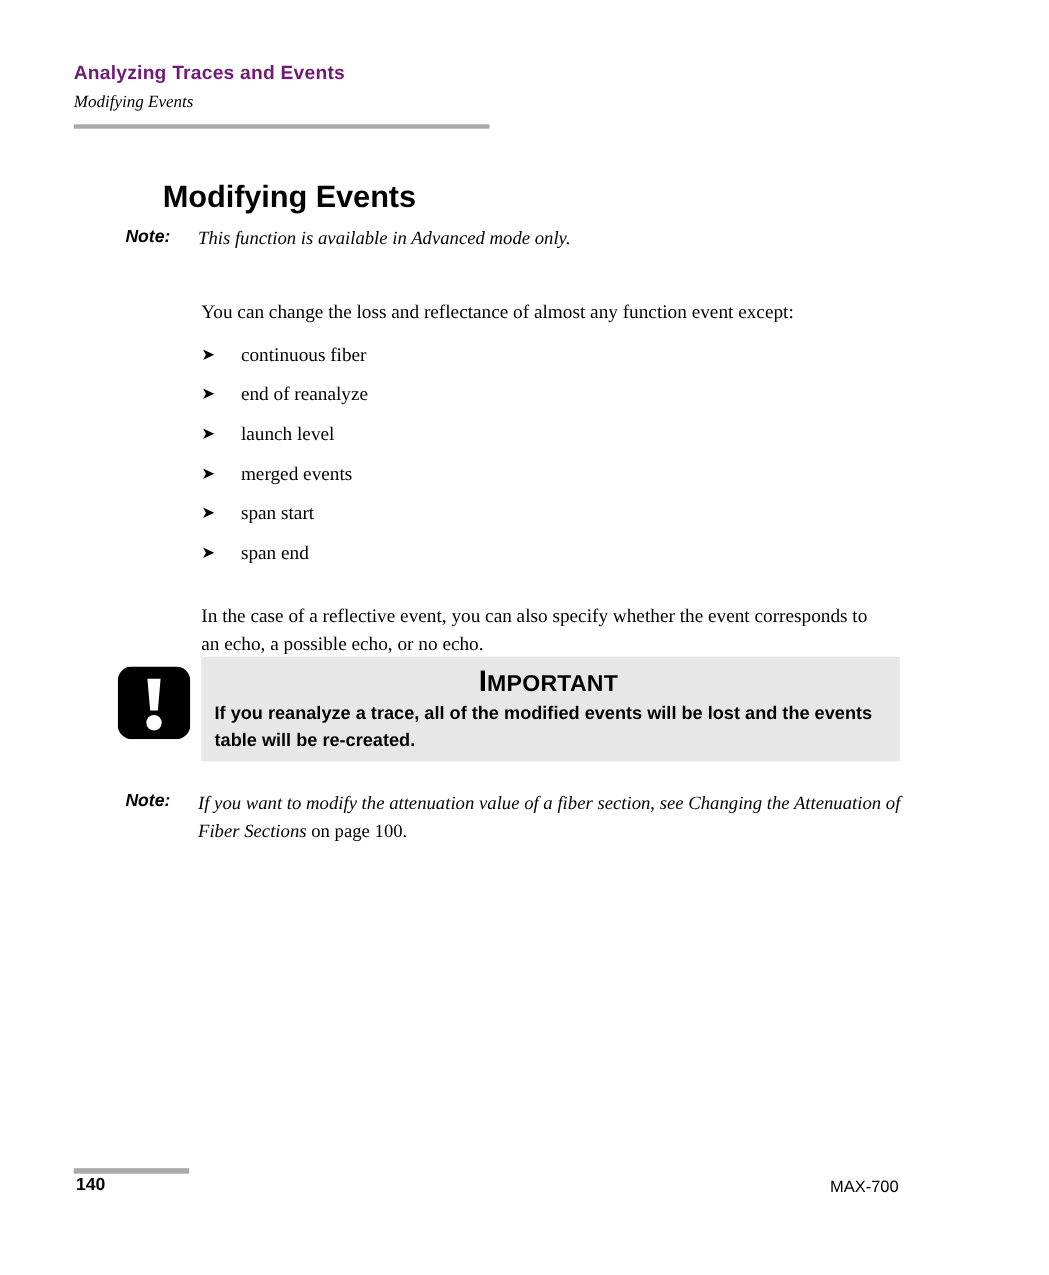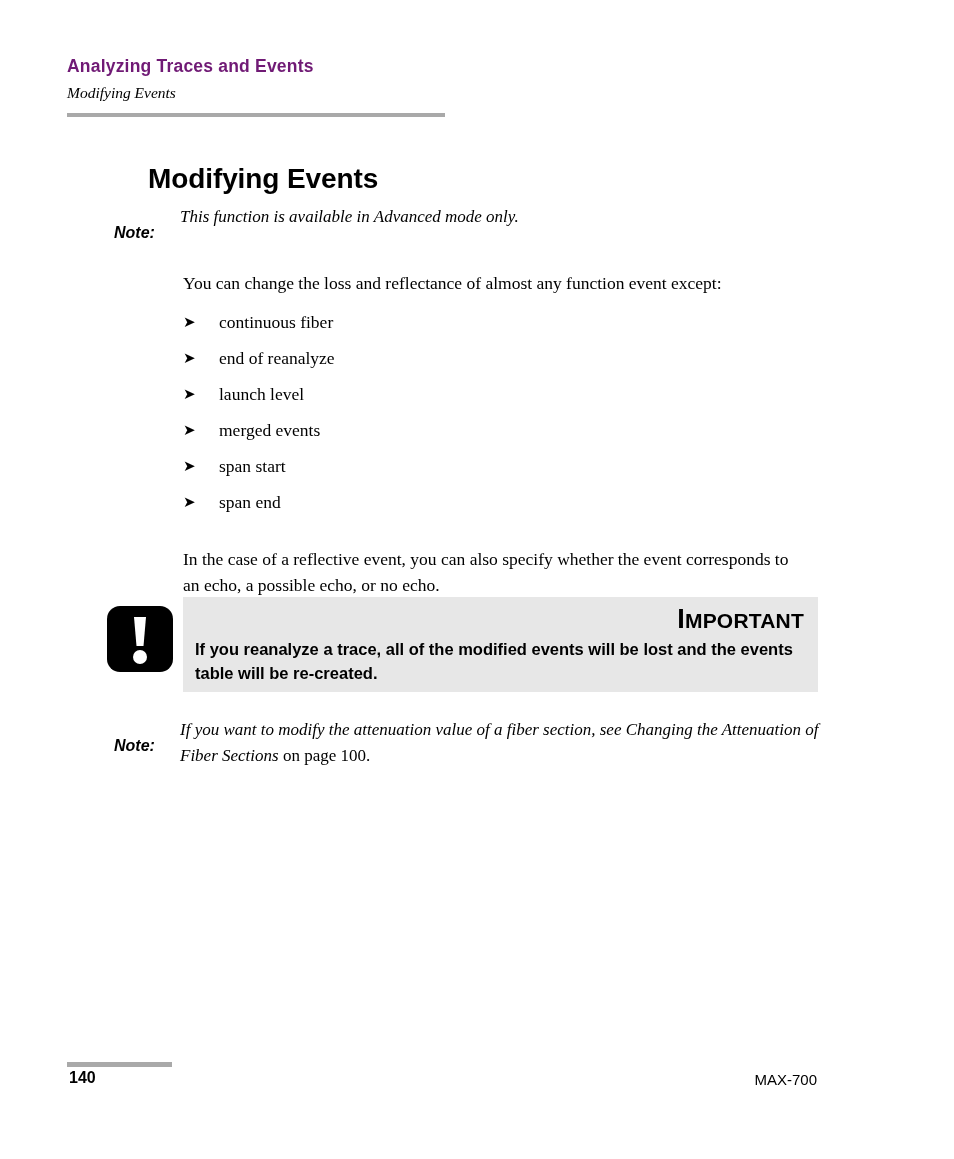--- a/index.html
+++ b/index.html
@@ -73,21 +73,20 @@
     align-items: flex-start;
   }
   .note-label {
     font-family: "Liberation Sans", sans-serif;
     font-weight: bold;
     font-style: italic;
     font-size: 16px;
     width: 66px;
     flex: 0 0 66px;
     line-height: 1.55;
-    margin-top: 17px;
   }
   .note-text {
     font-family: "Liberation Serif", serif;
     font-style: italic;
     font-size: 17px;
     line-height: 1.55;
   }
   .note-text .plain {
     font-style: normal;
   }
@@ -167,21 +166,21 @@
     width: 635px;
     height: 95px;
     background: #e7e7e7;
     box-sizing: border-box;
     padding: 6px 14px 0 10px;
   }
   .callout-title {
     font-family: "Liberation Sans", sans-serif;
     font-weight: bold;
     font-size: 21px;
-    text-align: right;
+    text-align: center;
     line-height: 1.2;
     letter-spacing: 0.2px;
   }
   .callout-title .cap {
     font-size: 27px;
   }
   .callout-body {
     font-family: "Liberation Sans", sans-serif;
     font-weight: bold;
     font-size: 16.5px;

